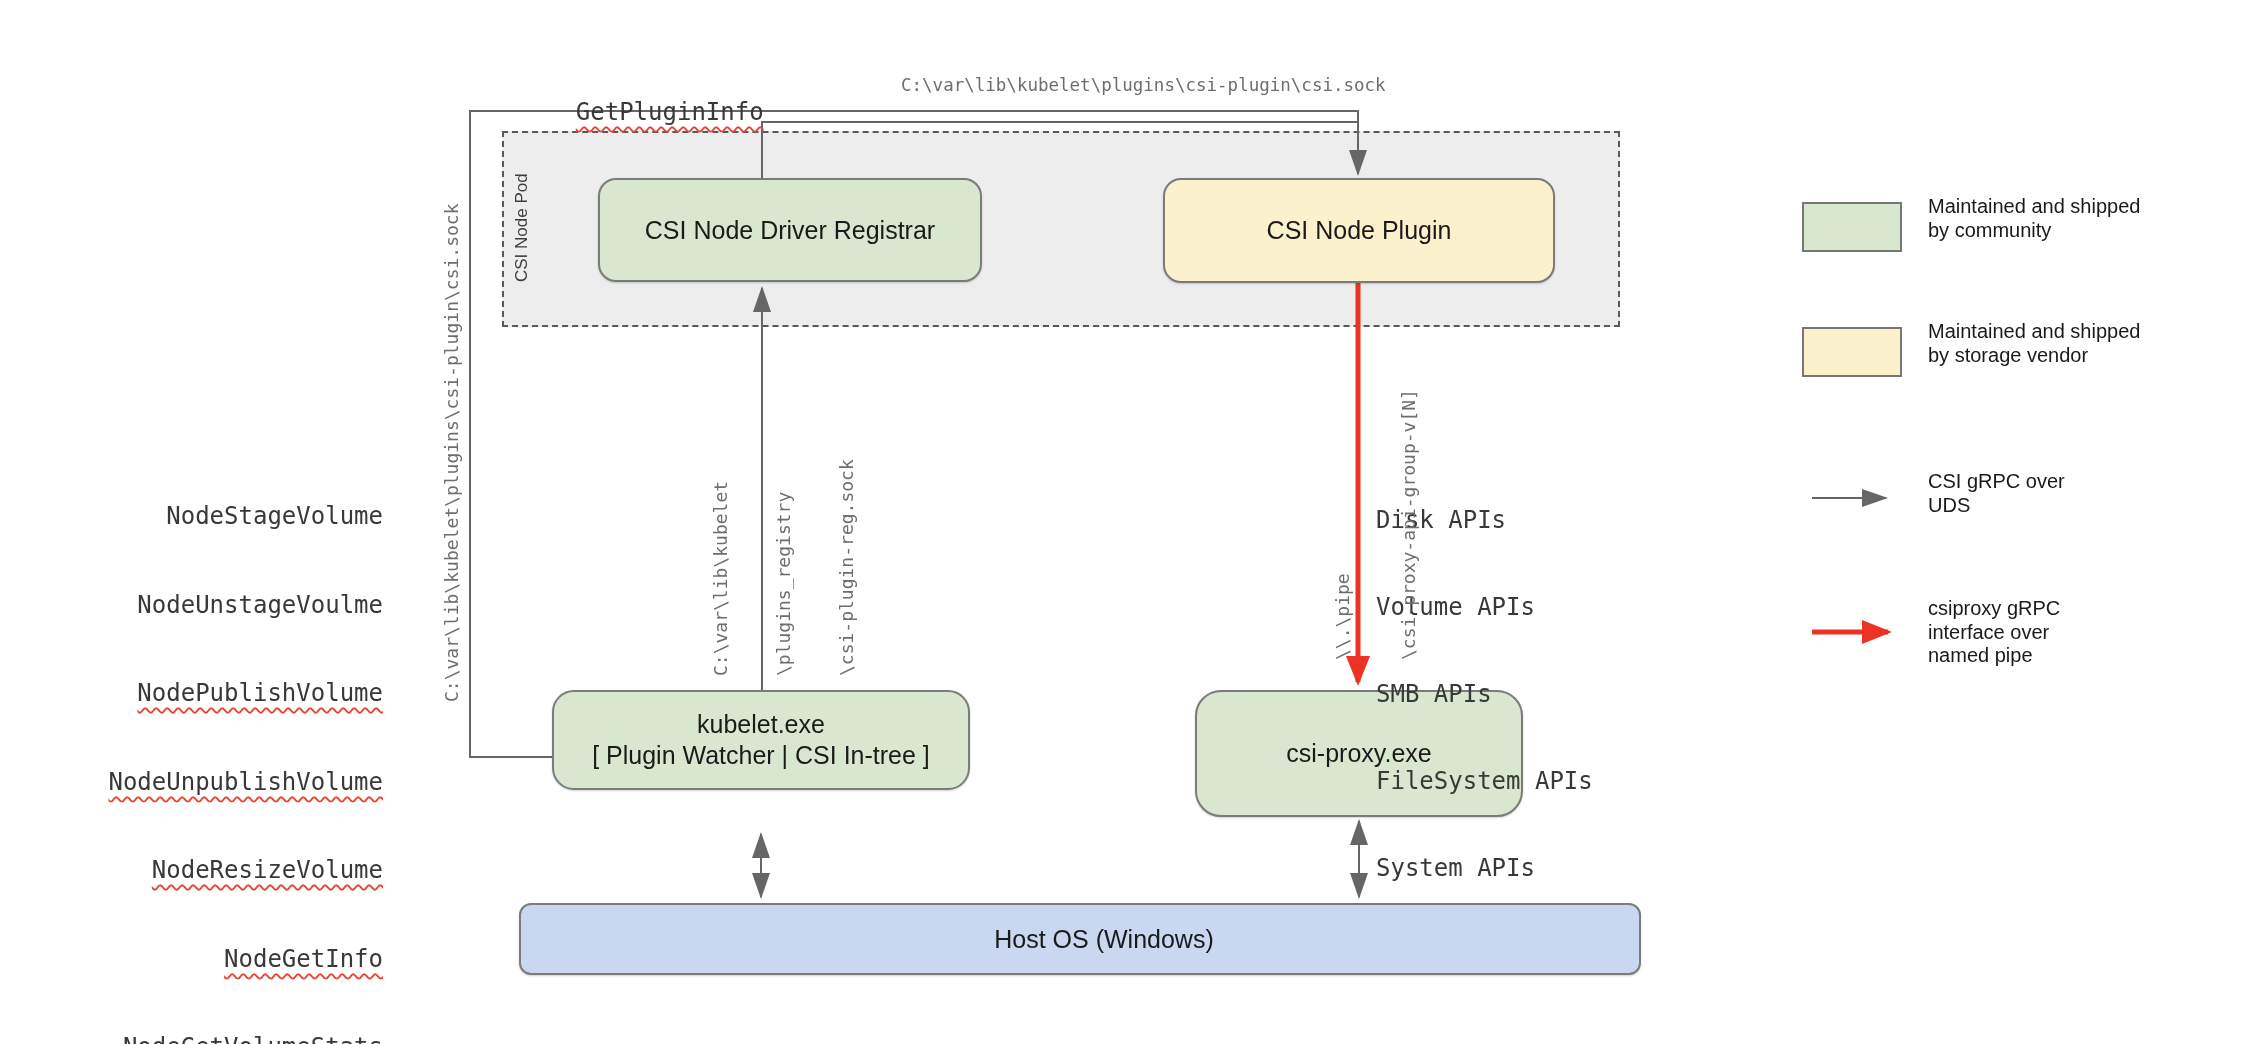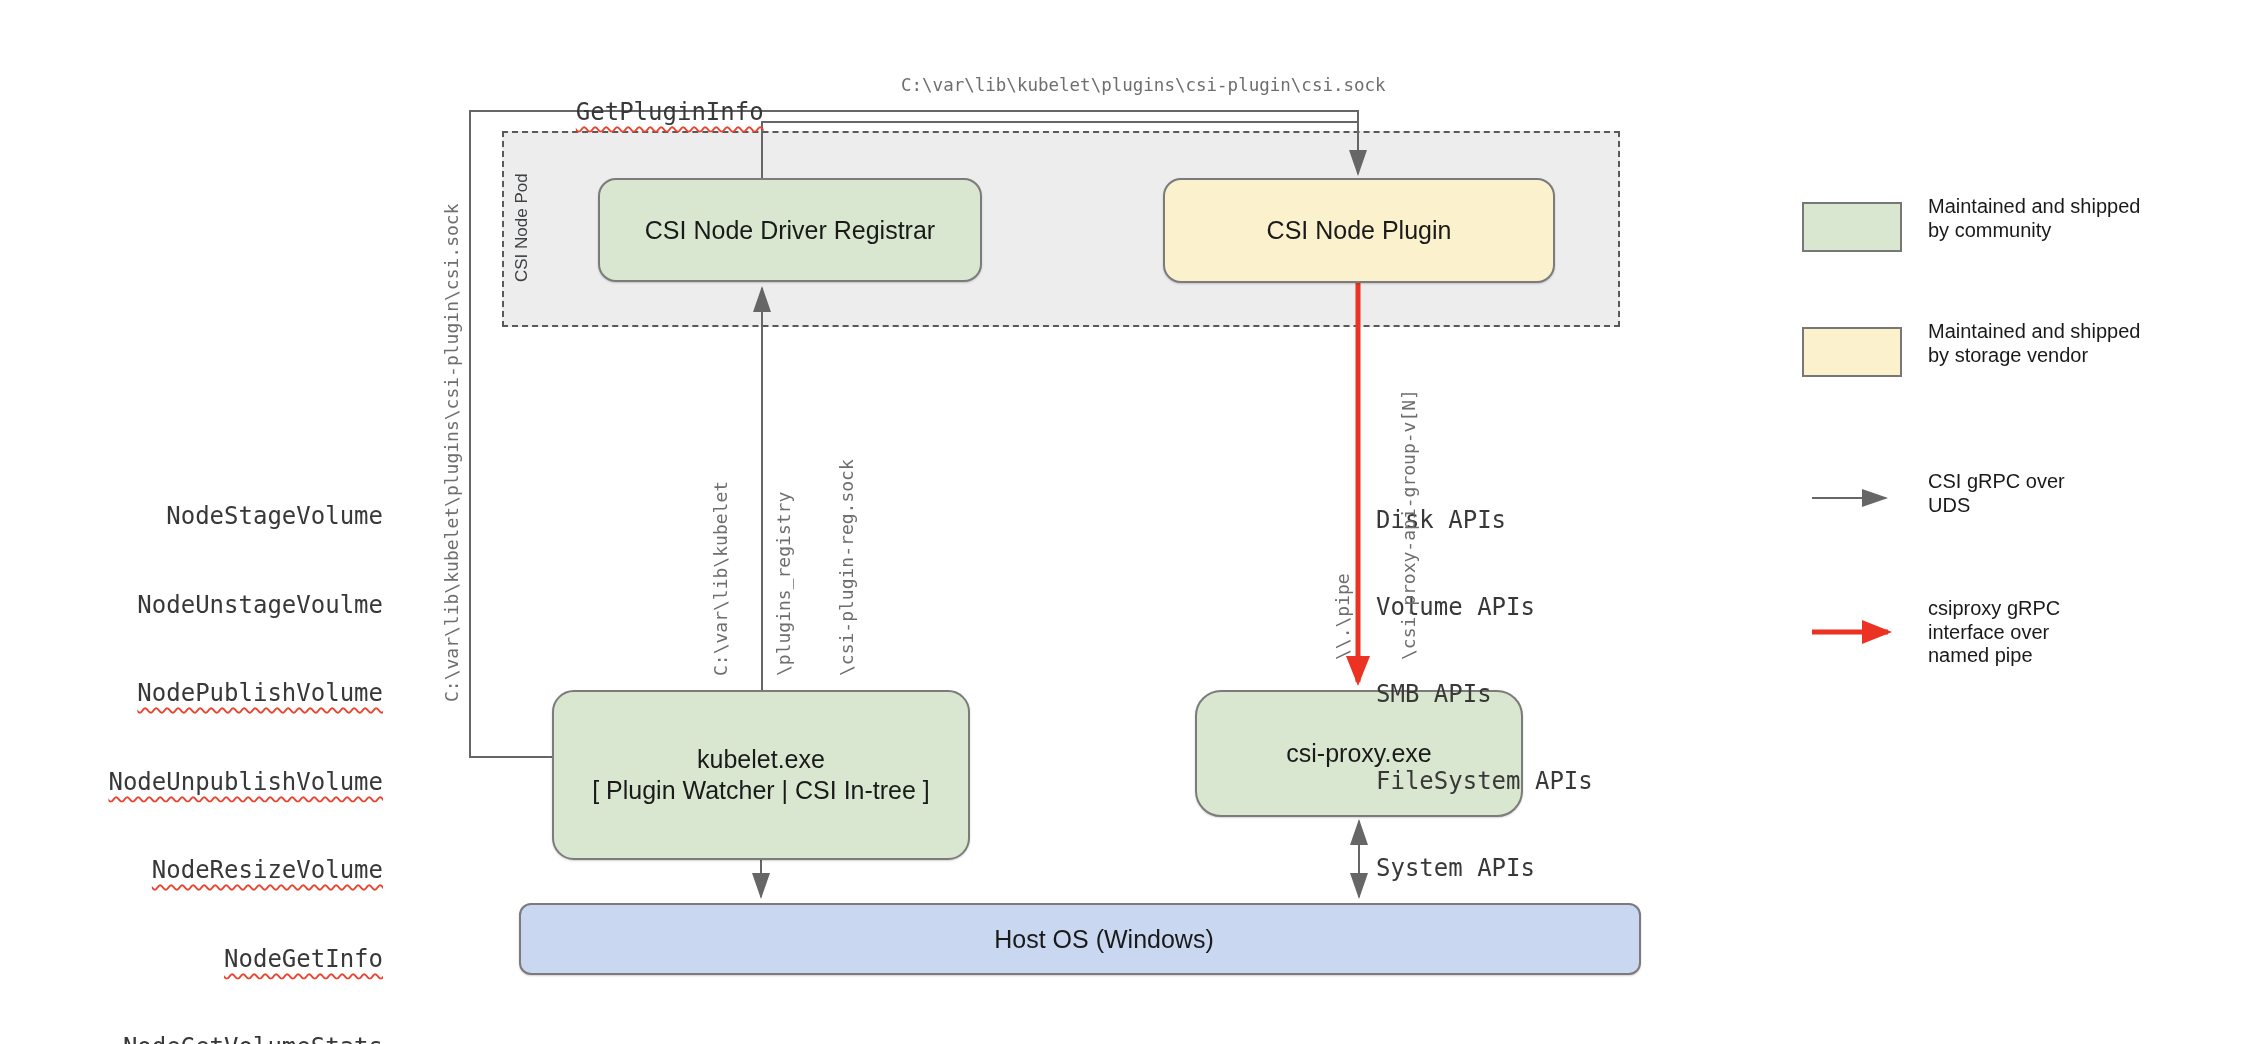--- a/index.html
+++ b/index.html
@@ -63,21 +63,21 @@
   </svg>
 
   <div class="node-box green" style="left:570px;top:178px;width:384px;height:104px;border-radius:18px;margin-left:28px;">
     <span>CSI Node Driver Registrar</span>
   </div>
 
   <div class="node-box yellow" style="left:1163px;top:178px;width:392px;height:105px;border-radius:18px;">
     <span>CSI Node Plugin</span>
   </div>
 
-  <div class="node-box green" style="left:552px;top:690px;width:418px;height:170px;border-radius:22px;">
+  <div class="node-box green" style="left:552px;top:690px;width:418px;height:100px;border-radius:22px;">
     <span>kubelet.exe</span>
     <span>[ Plugin Watcher | CSI In-tree ]</span>
   </div>
 
   <div class="node-box green" style="left:1195px;top:690px;width:328px;height:127px;border-radius:26px;">
     <span>csi-proxy.exe</span>
   </div>
 
   <div class="node-box blue" style="left:519px;top:903px;width:1122px;height:72px;border-radius:12px;">
     <span>Host OS (Windows)</span>

